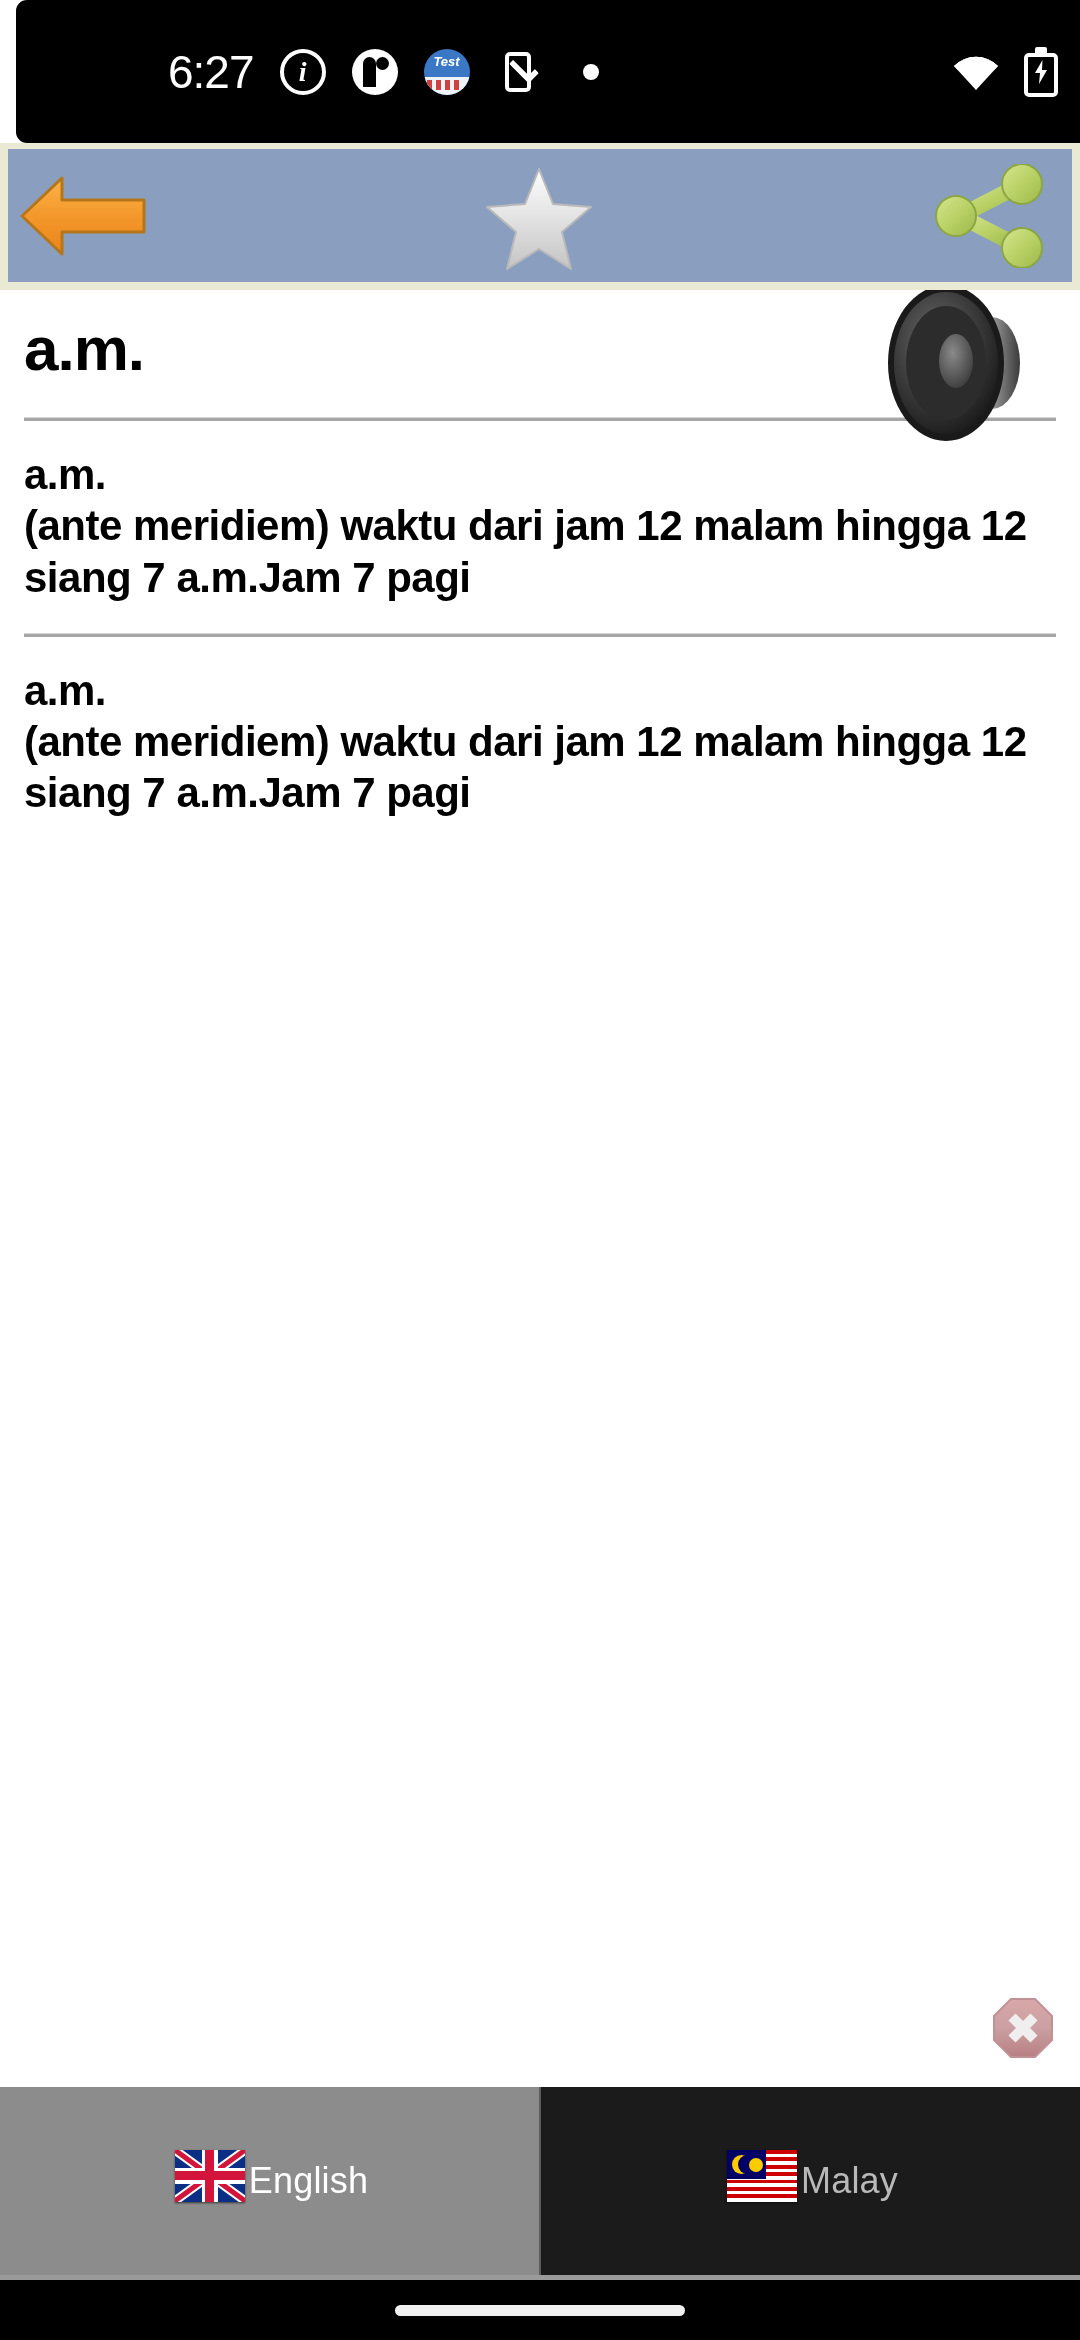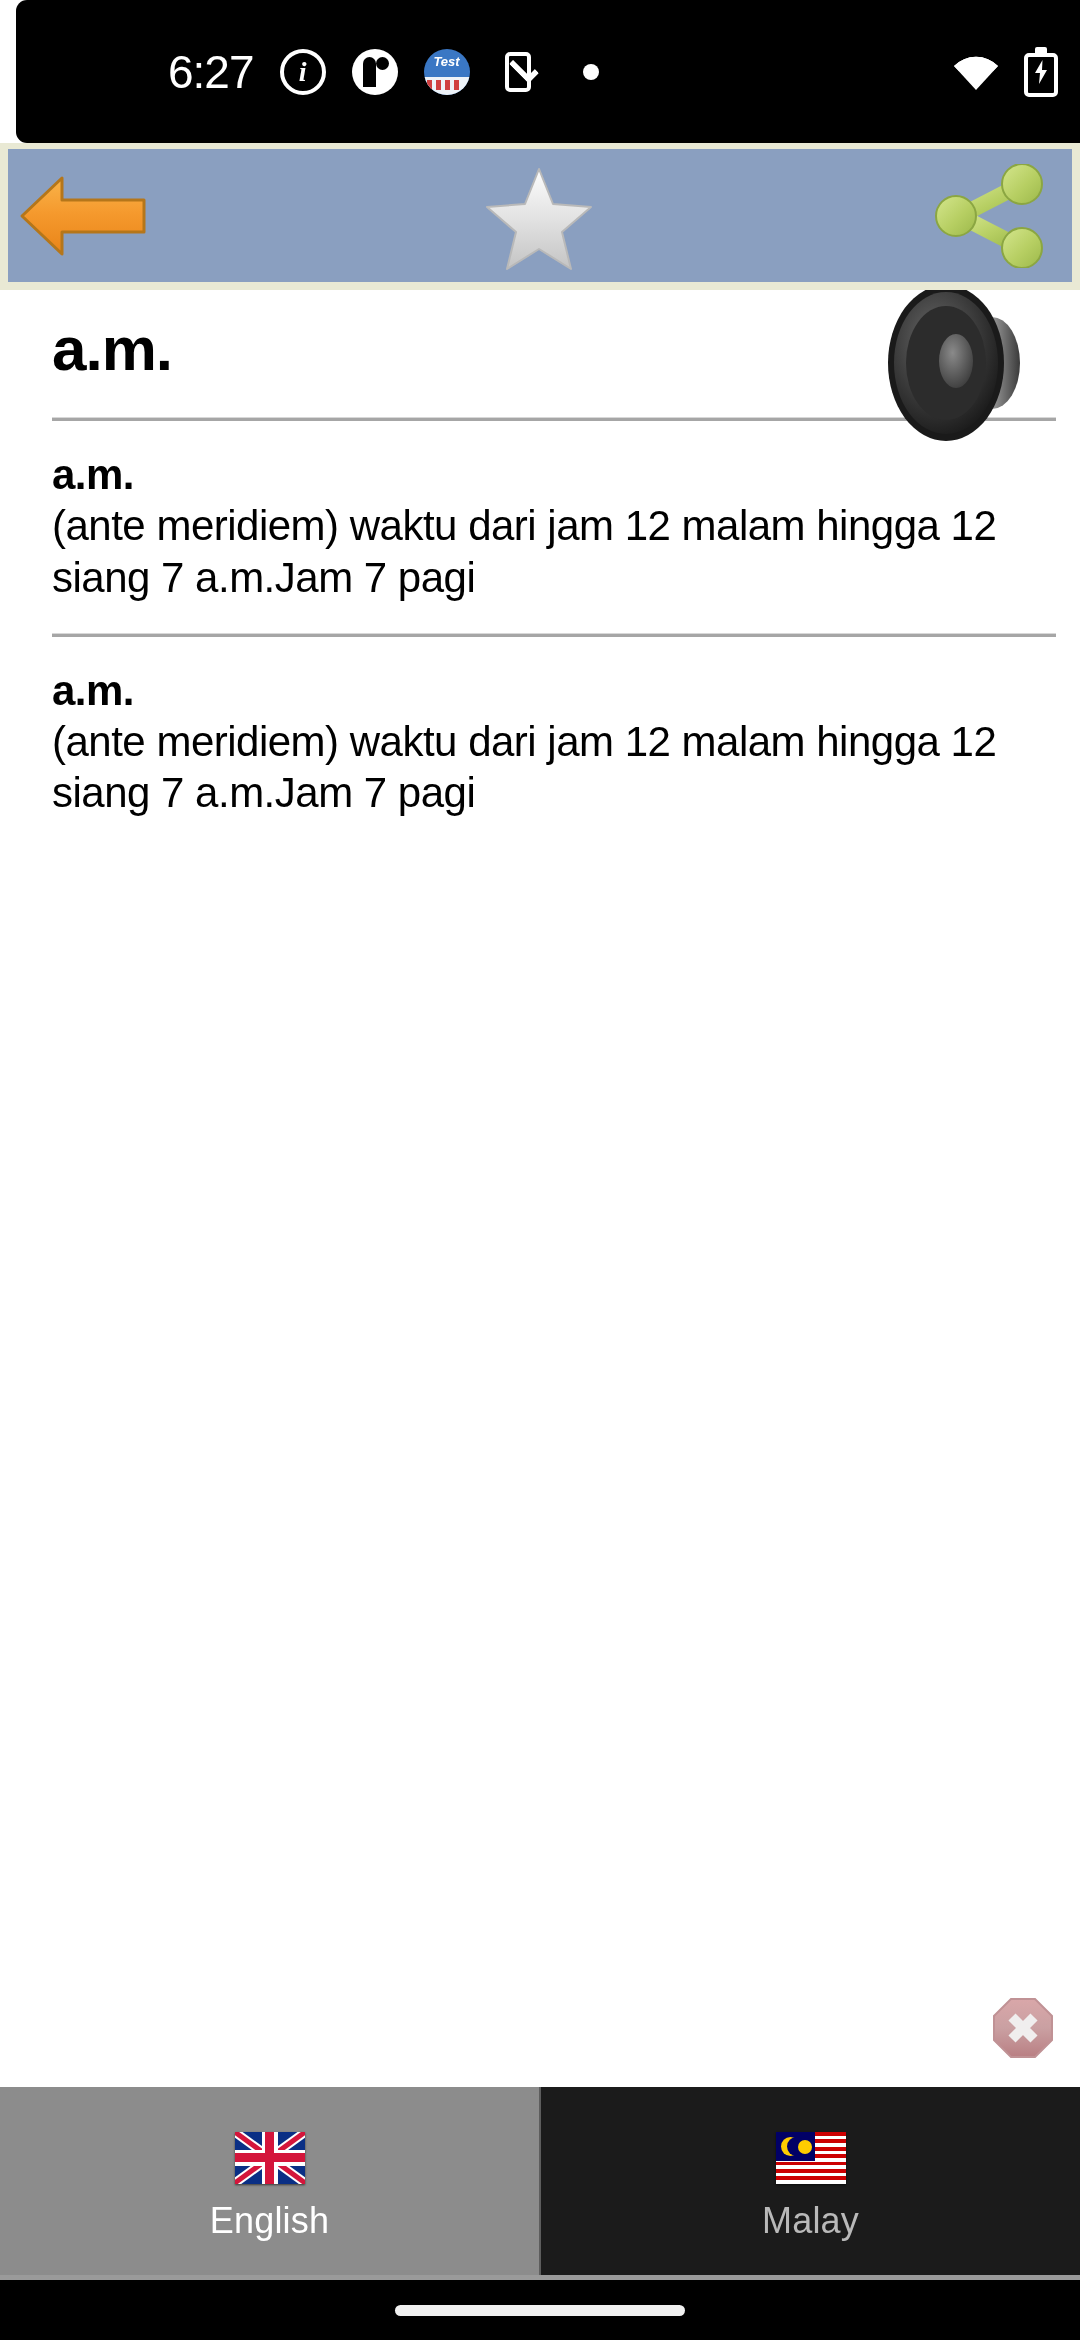--- a/index.html
+++ b/index.html
@@ -109,21 +109,21 @@
   }
   .tb-btn { width:130px; height:120px; position:relative; flex:0 0 auto; }
 
   .back-arrow { position:absolute; left:-8px; top:12px; }
   .star-fav   { position:absolute; left:8px;  top:10px; }
   .share-ic   { position:absolute; left:6px;  top:8px; }
 
   
   .content {
     position:absolute; top:290px; left:0; width:1080px;
-    bottom:253px; background:#ffffff; overflow:hidden;padding-left:28px;
+    bottom:253px; background:#ffffff; overflow:hidden;
   }
   .headword-row { position:relative; padding:26px 24px 0 24px; }
   .headword {
     font-size:62px; font-weight:700; color:#000000;
     letter-spacing:-1px; line-height:1.05;
   }
   .speaker-btn {
     position:absolute; right:36px; top:-12px;
     width:170px; height:170px;
   }
@@ -132,21 +132,21 @@
     background:#a6a6a6; border:0;
     border-top:1px solid #d8d8d8;
   }
 
   .entry { padding:28px 24px 0 24px; }
   .entry-term {
     font-size:42px; font-weight:700; color:#000000;
     line-height:1.22; letter-spacing:-0.5px;
   }
   .entry-def {
-    font-size:42px; font-weight:400; color:#000000;
+    font-size:42px; font-weight:700; color:#000000;
     line-height:1.22; letter-spacing:-0.5px;
     max-width:1018px;
   }
   .hr-sep {
     margin:30px 24px 0 24px; height:4px;
     background:#a6a6a6; border:0;
     border-top:1px solid #d8d8d8;
   }
 
   
@@ -156,21 +156,21 @@
   }
 
   
   .tabbar {
     position:absolute; left:0; bottom:60px; width:1080px; height:193px;
     background:#1b1b1b; display:flex;
     border-bottom:5px solid #9a9a9a;
   }
   .tab {
     flex:1 1 0; position:relative;
-    display:flex; flex-direction:column;
+    display:flex; 
     align-items:center; justify-content:center;
     border-right:2px solid #4a4a4a;
   }
   .tab:last-child { border-right:0; }
   .tab.active { background:#8c8c8c; border-right:2px solid #5d5d5d; }
   .tab-icon {
     width:78px; height:70px; position:relative;
     margin-bottom:10px; display:flex; align-items:center; justify-content:center;
   }
   .tab-label {

